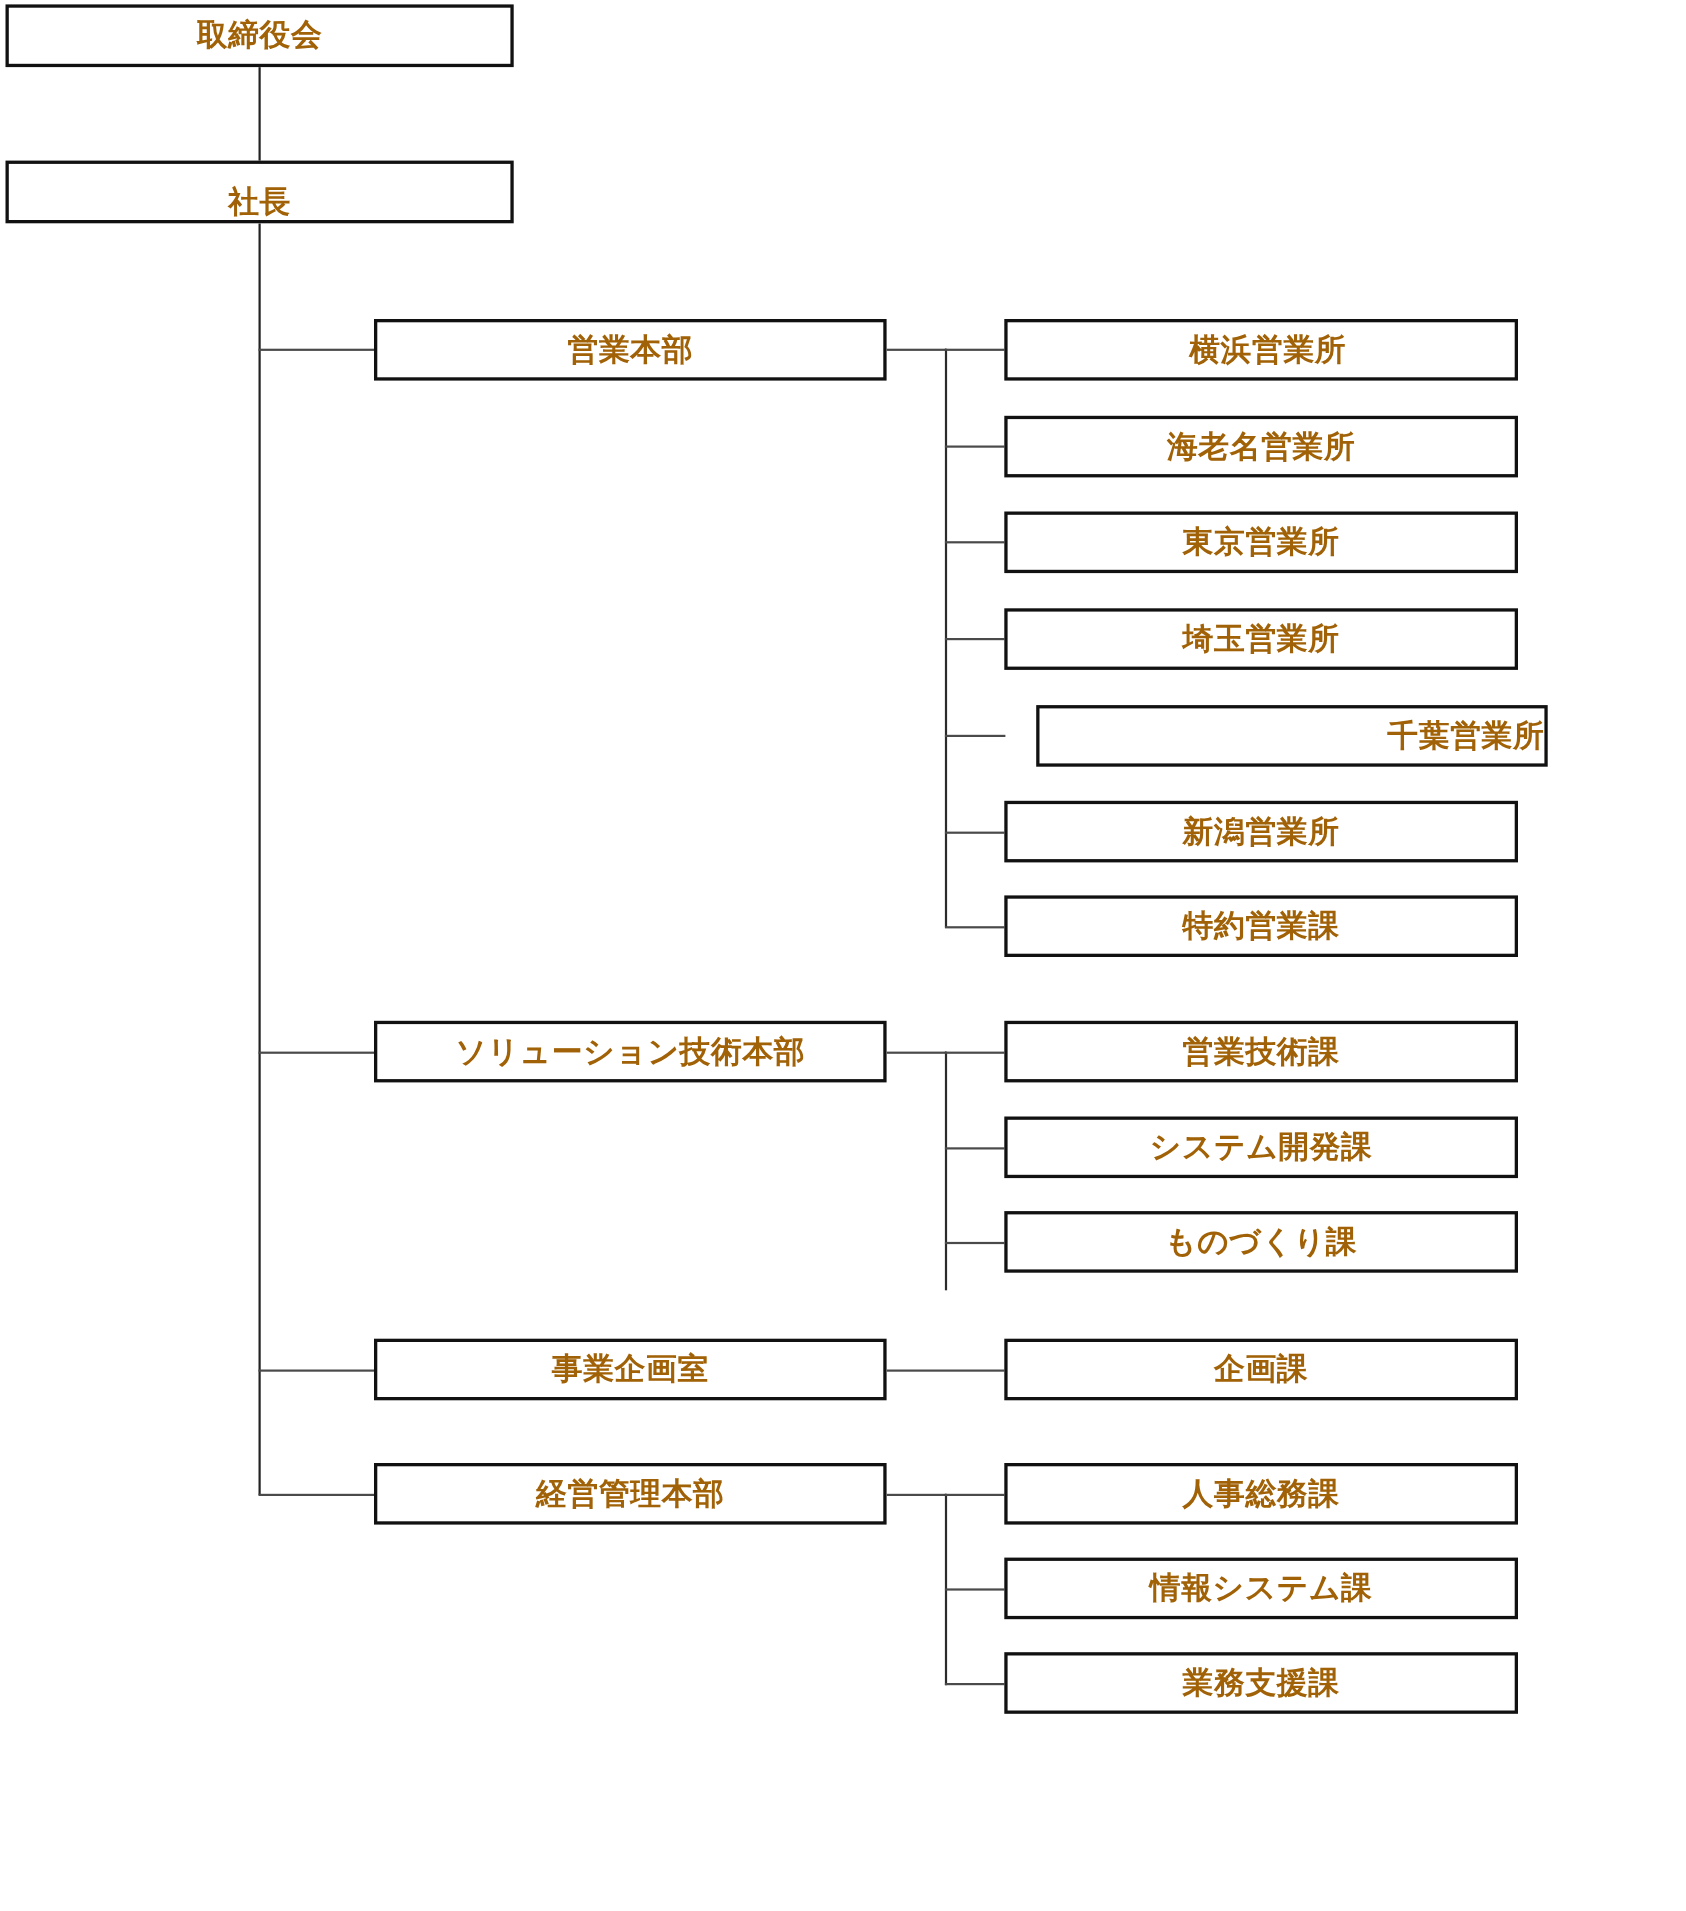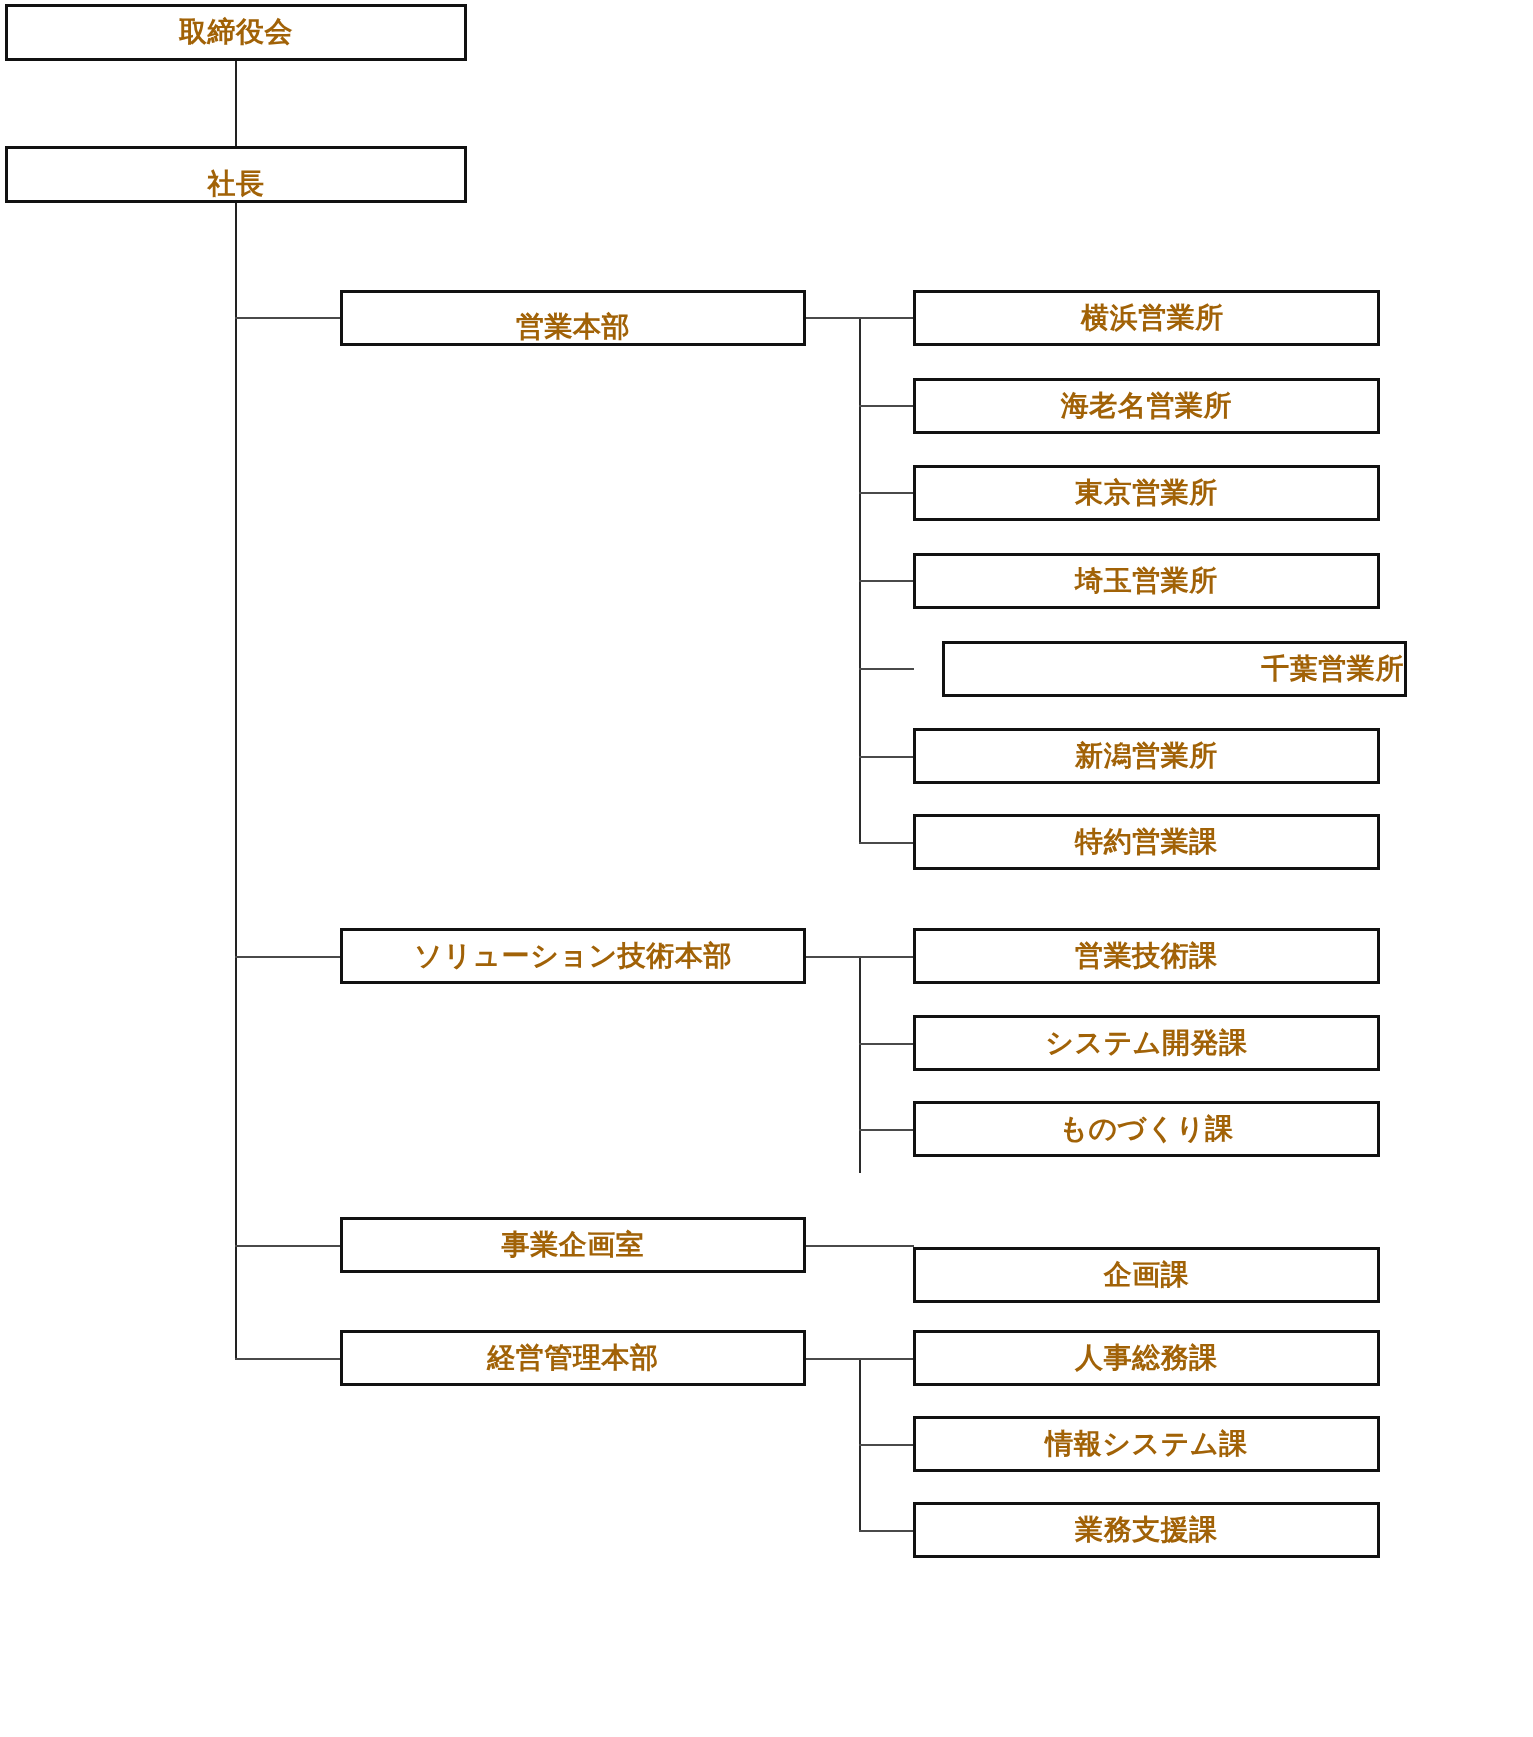--- a/index.html
+++ b/index.html
@@ -73,21 +73,21 @@
     <span class="node-label">社長</span>
   </div>
 
   <div class="conn-v" style="left:235px; top:203px; height:1156px;"></div>
 
   <div class="conn-h thin" style="left:235px; top:317px; width:106px;"></div>
   <div class="conn-h thin" style="left:235px; top:956px; width:106px;"></div>
   <div class="conn-h thin" style="left:235px; top:1245px; width:106px;"></div>
   <div class="conn-h thin" style="left:235px; top:1358px; width:106px;"></div>
 
-  <div class="node level-2" style="left:340px; top:290px; width:466px; height:56px;align-items:flex-end;">
+  <div class="node level-2" style="left:340px; top:290px; width:466px; height:56px;">
     <span class="node-label">営業本部</span>
   </div>
 
   <div class="conn-h thin" style="left:806px; top:317px; width:54px;"></div>
   <div class="conn-v thin" style="left:859px; top:317px; height:526px;"></div>
 
   <div class="conn-h thin" style="left:859px; top:317px; width:55px;"></div>
   <div class="conn-h thin" style="left:859px; top:405px; width:55px;"></div>
   <div class="conn-h thin" style="left:859px; top:492px; width:55px;"></div>
   <div class="conn-h thin" style="left:859px; top:580px; width:55px;"></div>
@@ -137,21 +137,21 @@
   <div class="node level-3" style="left:913px; top:1101px; width:467px; height:56px;">
     <span class="node-label">ものづくり課</span>
   </div>
 
   <div class="node level-2" style="left:340px; top:1217px; width:466px; height:56px;">
     <span class="node-label">事業企画室</span>
   </div>
 
   <div class="conn-h thin" style="left:806px; top:1245px; width:108px;"></div>
 
-  <div class="node level-3" style="left:913px; top:1247px; width:467px; height:56px;">
+  <div class="node level-3" style="left:913px; top:1217px; width:467px; height:56px;">
     <span class="node-label">企画課</span>
   </div>
 
   <div class="node level-2" style="left:340px; top:1330px; width:466px; height:56px;">
     <span class="node-label">経営管理本部</span>
   </div>
 
   <div class="conn-h thin" style="left:806px; top:1358px; width:54px;"></div>
   <div class="conn-v thin" style="left:859px; top:1358px; height:174px;"></div>
 

